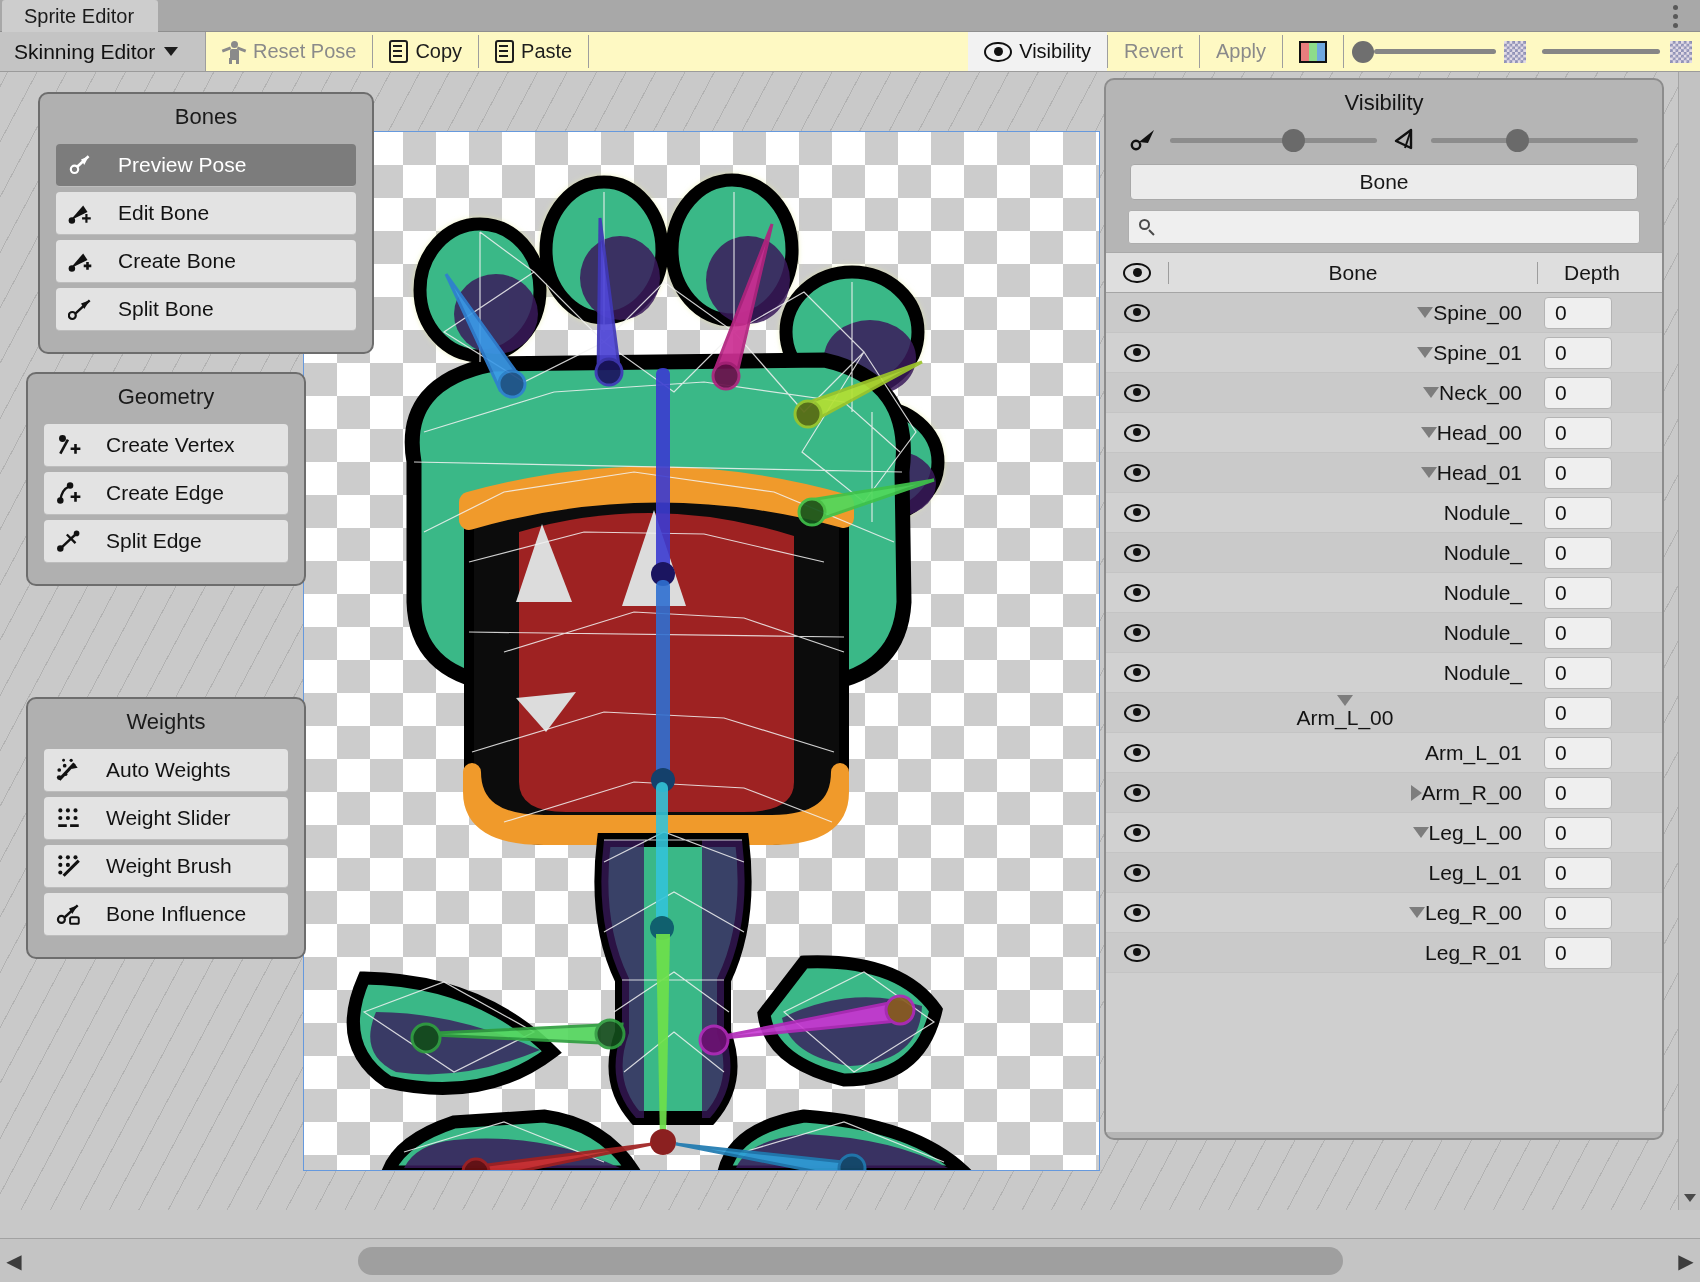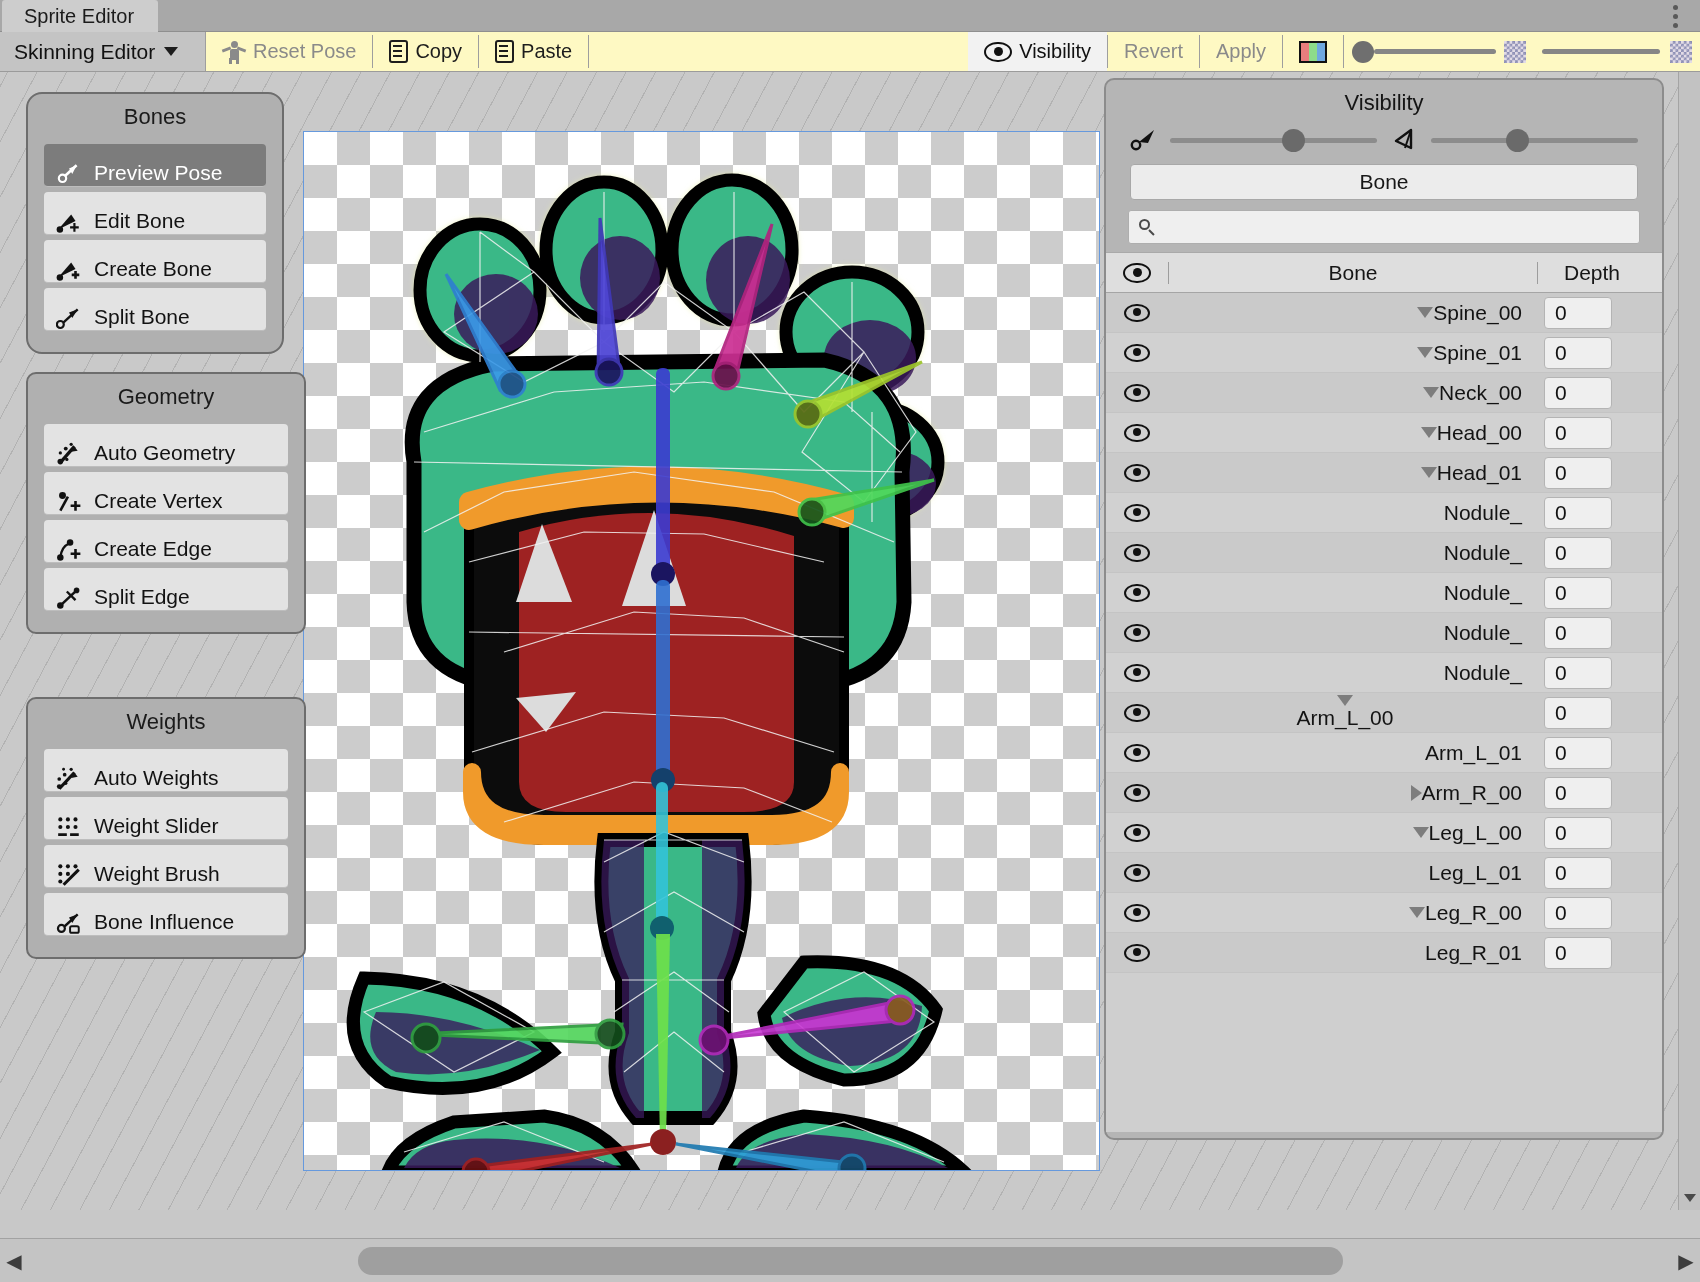--- a/index.html
+++ b/index.html
@@ -128,21 +128,21 @@
     background:#b0b0b0;
     border:2px solid #6d6d6d;
     border-radius:10px;
     padding:0 16px 16px 16px;
   }
   .panel-title {
     text-align:center; font-size:22px; color:#1b1b1b;
     padding:10px 0 14px 0;
   }
   .tool-btn {
-    display:flex; gap:12px;
+    display:flex; align-items:center; gap:24px;
     height:43px; padding:17px 12px;
     background:#e3e3e3; border-radius:4px;
     margin-bottom:5px; font-size:21px; color:#121212;
     border-bottom:1px solid #bdbdbd;
   }
   .tool-btn.sel { background:#7c7c7c; color:#fff; }
   .tool-btn .gi { width:26px; height:26px; flex:0 0 26px; }
 
   
   .vis-panel {
@@ -455,21 +455,21 @@
             <circle cx="548" cy="1036" r="13" fill="#13496b"></circle>
         </g>
         <g stroke="#a02020" stroke-width="3" fill="#d03030" opacity=".92">
           <path d="M348 1012 L160 1036 L164 1050 Z"></path>
             <circle cx="172" cy="1040" r="13" fill="#661010"></circle>
         </g>
       </g>
     </svg>
   </div>
 
-  <div class="panel" style="left:26px; top:92px; width:258px;border-radius:16px;">
+  <div class="panel" style="left:38px; top:92px; width:336px;">
     <div class="panel-title">Bones</div>
     <div class="tool-btn sel">
       <svg class="gi" viewBox="0 0 24 24">
         <circle cx="6" cy="16" r="3.4" fill="none" stroke="#fff" stroke-width="2"></circle>
         <path d="M8 14 L19 4" stroke="#fff" stroke-width="2.4"></path>
         <path d="M19 4 L15 12 L12 7 Z" fill="#fff"></path>
       </svg>
       <span>Preview Pose</span>
     </div>
     <div class="tool-btn">
@@ -493,32 +493,20 @@
         <circle cx="4" cy="18" r="3.2" fill="none" stroke="#111" stroke-width="2"></circle>
         <path d="M7 16 L20 4" stroke="#111" stroke-width="2.2"></path>
         <path d="M20 4 L15 12 L12 7 Z" fill="#111"></path>
       </svg>
       <span>Split Bone</span>
     </div>
   </div>
 
   <div class="panel" style="left:26px; top:372px; width:280px;">
     <div class="panel-title">Geometry</div>
-    <div class="tool-btn">
-      <svg class="gi" viewBox="0 0 24 24">
-        <path d="M4 20 L17 5" stroke="#111" stroke-width="3"></path>
-        <path d="M17 5 L20 9 L14 10 Z" fill="#111"></path>
-        <circle cx="4" cy="19" r="2.6" fill="#111"></circle>
-          <circle cx="9" cy="7" r="1.8" fill="#111"></circle>
-        <circle cx="14" cy="3" r="1.5" fill="#111"></circle>
-          <circle cx="4" cy="11" r="1.5" fill="#111"></circle>
-        <circle cx="10" cy="17" r="1.5" fill="#111"></circle>
-      </svg>
-      <span>Auto Geometry</span>
-    </div>
     <div class="tool-btn">
       <svg class="gi" viewBox="0 0 24 24">
         <circle cx="6" cy="6" r="3.2" fill="#111"></circle>
         <path d="M4 20 L11 7" stroke="#111" stroke-width="2.4"></path>
         <path d="M18 11 v9 M13.5 15.5 h9" stroke="#111" stroke-width="2.4"></path>
       </svg>
       <span>Create Vertex</span>
     </div>
     <div class="tool-btn">
       <svg class="gi" viewBox="0 0 24 24">

